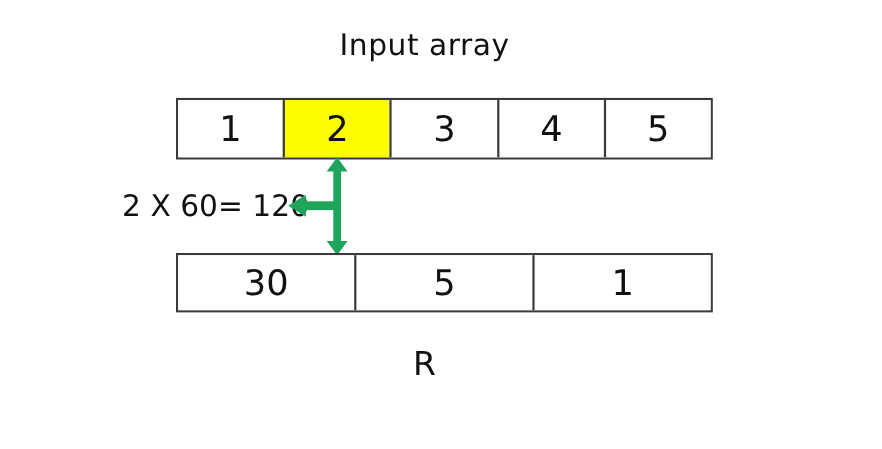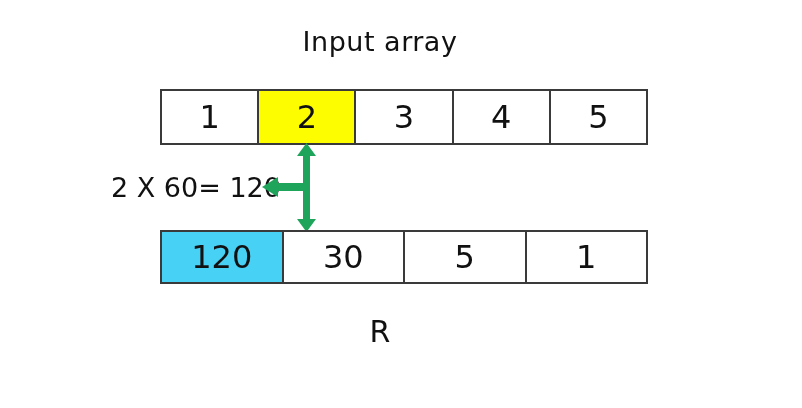--- a/index.html
+++ b/index.html
@@ -8,20 +8,21 @@
     background: #ffffff;
   }
   .canvas {
     position: relative;
     width: 760px;
     height: 408px;
     background: #ffffff;
     font-family: "DejaVu Sans", sans-serif;
     color: var(--text, #111);
     overflow: hidden;
+    padding-left: 12px;
   }
   .title {
     position: absolute;
     top: 26px;
     left: 0;
     width: 100%;
     text-align: center;
     font-size: 27px;
     letter-spacing: 0.5px;
   }
@@ -98,21 +99,20 @@
     <polygon class="green" points="306.5,143 297,156 316,156"></polygon>
 
     <polygon class="green" points="306.5,232 297,219 316,219"></polygon>
 
     <rect class="green" x="276" y="183" width="31" height="8"></rect>
 
     <polygon class="green" points="262,187 278,177 278,197"></polygon>
   </svg>
 
   <div class="array-row array-row--result">
-    <div class="cell cell--cyan">120</div>
     <div class="cell">30</div>
     <div class="cell">5</div>
     <div class="cell">1</div>
   </div>
 
   <div class="result-label">R</div>
 
 </div>
 
 </body></html>

